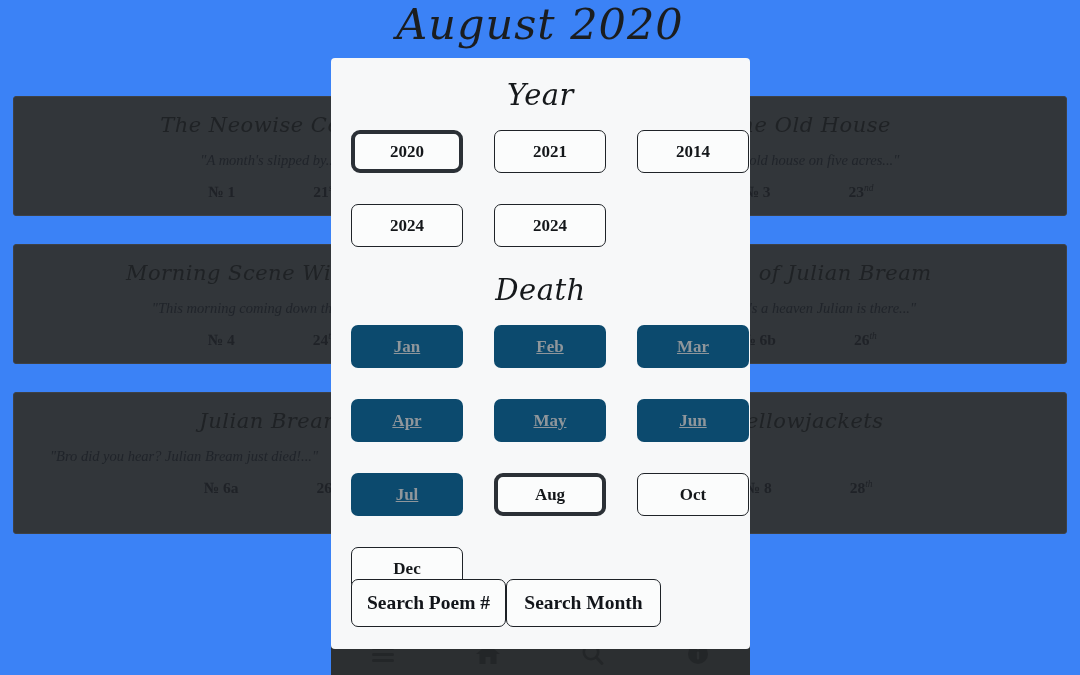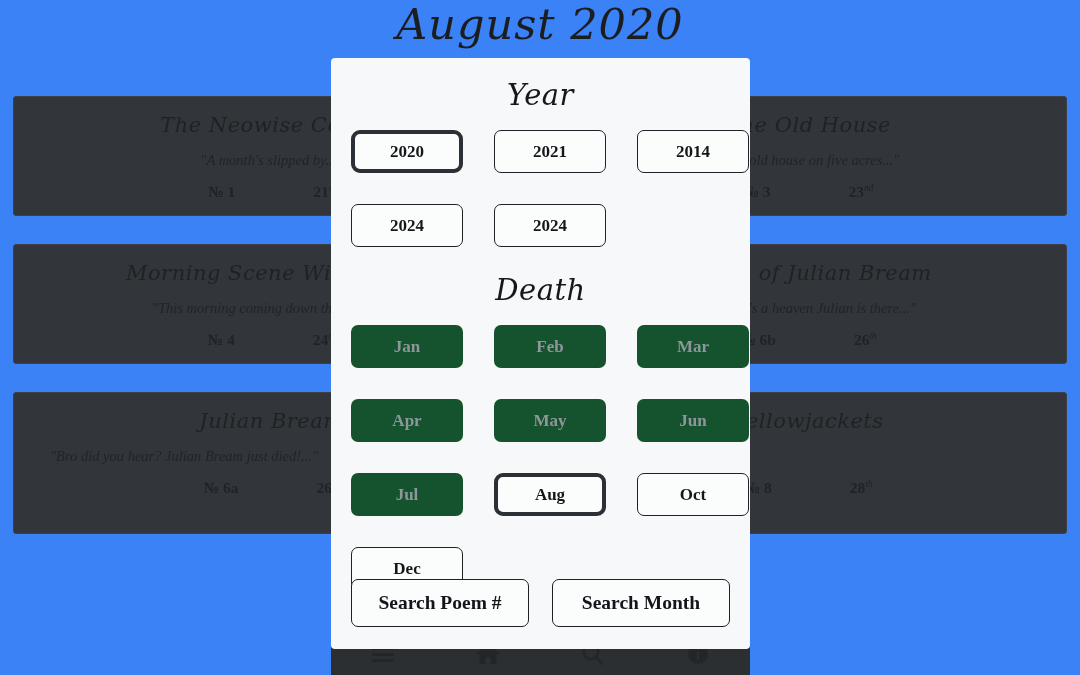--- a/index.html
+++ b/index.html
@@ -158,33 +158,34 @@
     align-items: center;
     justify-content: center;
     cursor: pointer;
   }
   .opt-btn.selected {
     border-width: 4px;
     border-color: #2b3036;
     border-radius: 9px;
   }
   .opt-btn.disabled {
-    background: #14532d;
+    background: #0c4a6e;
     border: none;
     color: #8f969b;
     cursor: default;
+    text-decoration: underline;
   }
 
   #month-grid { margin-bottom: 0; }
 
   #search-row {
     position: absolute;
     left: 20px;
     bottom: 22px;
-    width: 379px;
+    width: 310px;
     display: flex;
     justify-content: space-between;
   }
   .search-btn {
     width: 178px;
     height: 48px;
     border-radius: 7px;
     background: #fbfcfc;
     border: 1.6px solid #1d2126;
     font-family: "Liberation Serif", serif;

